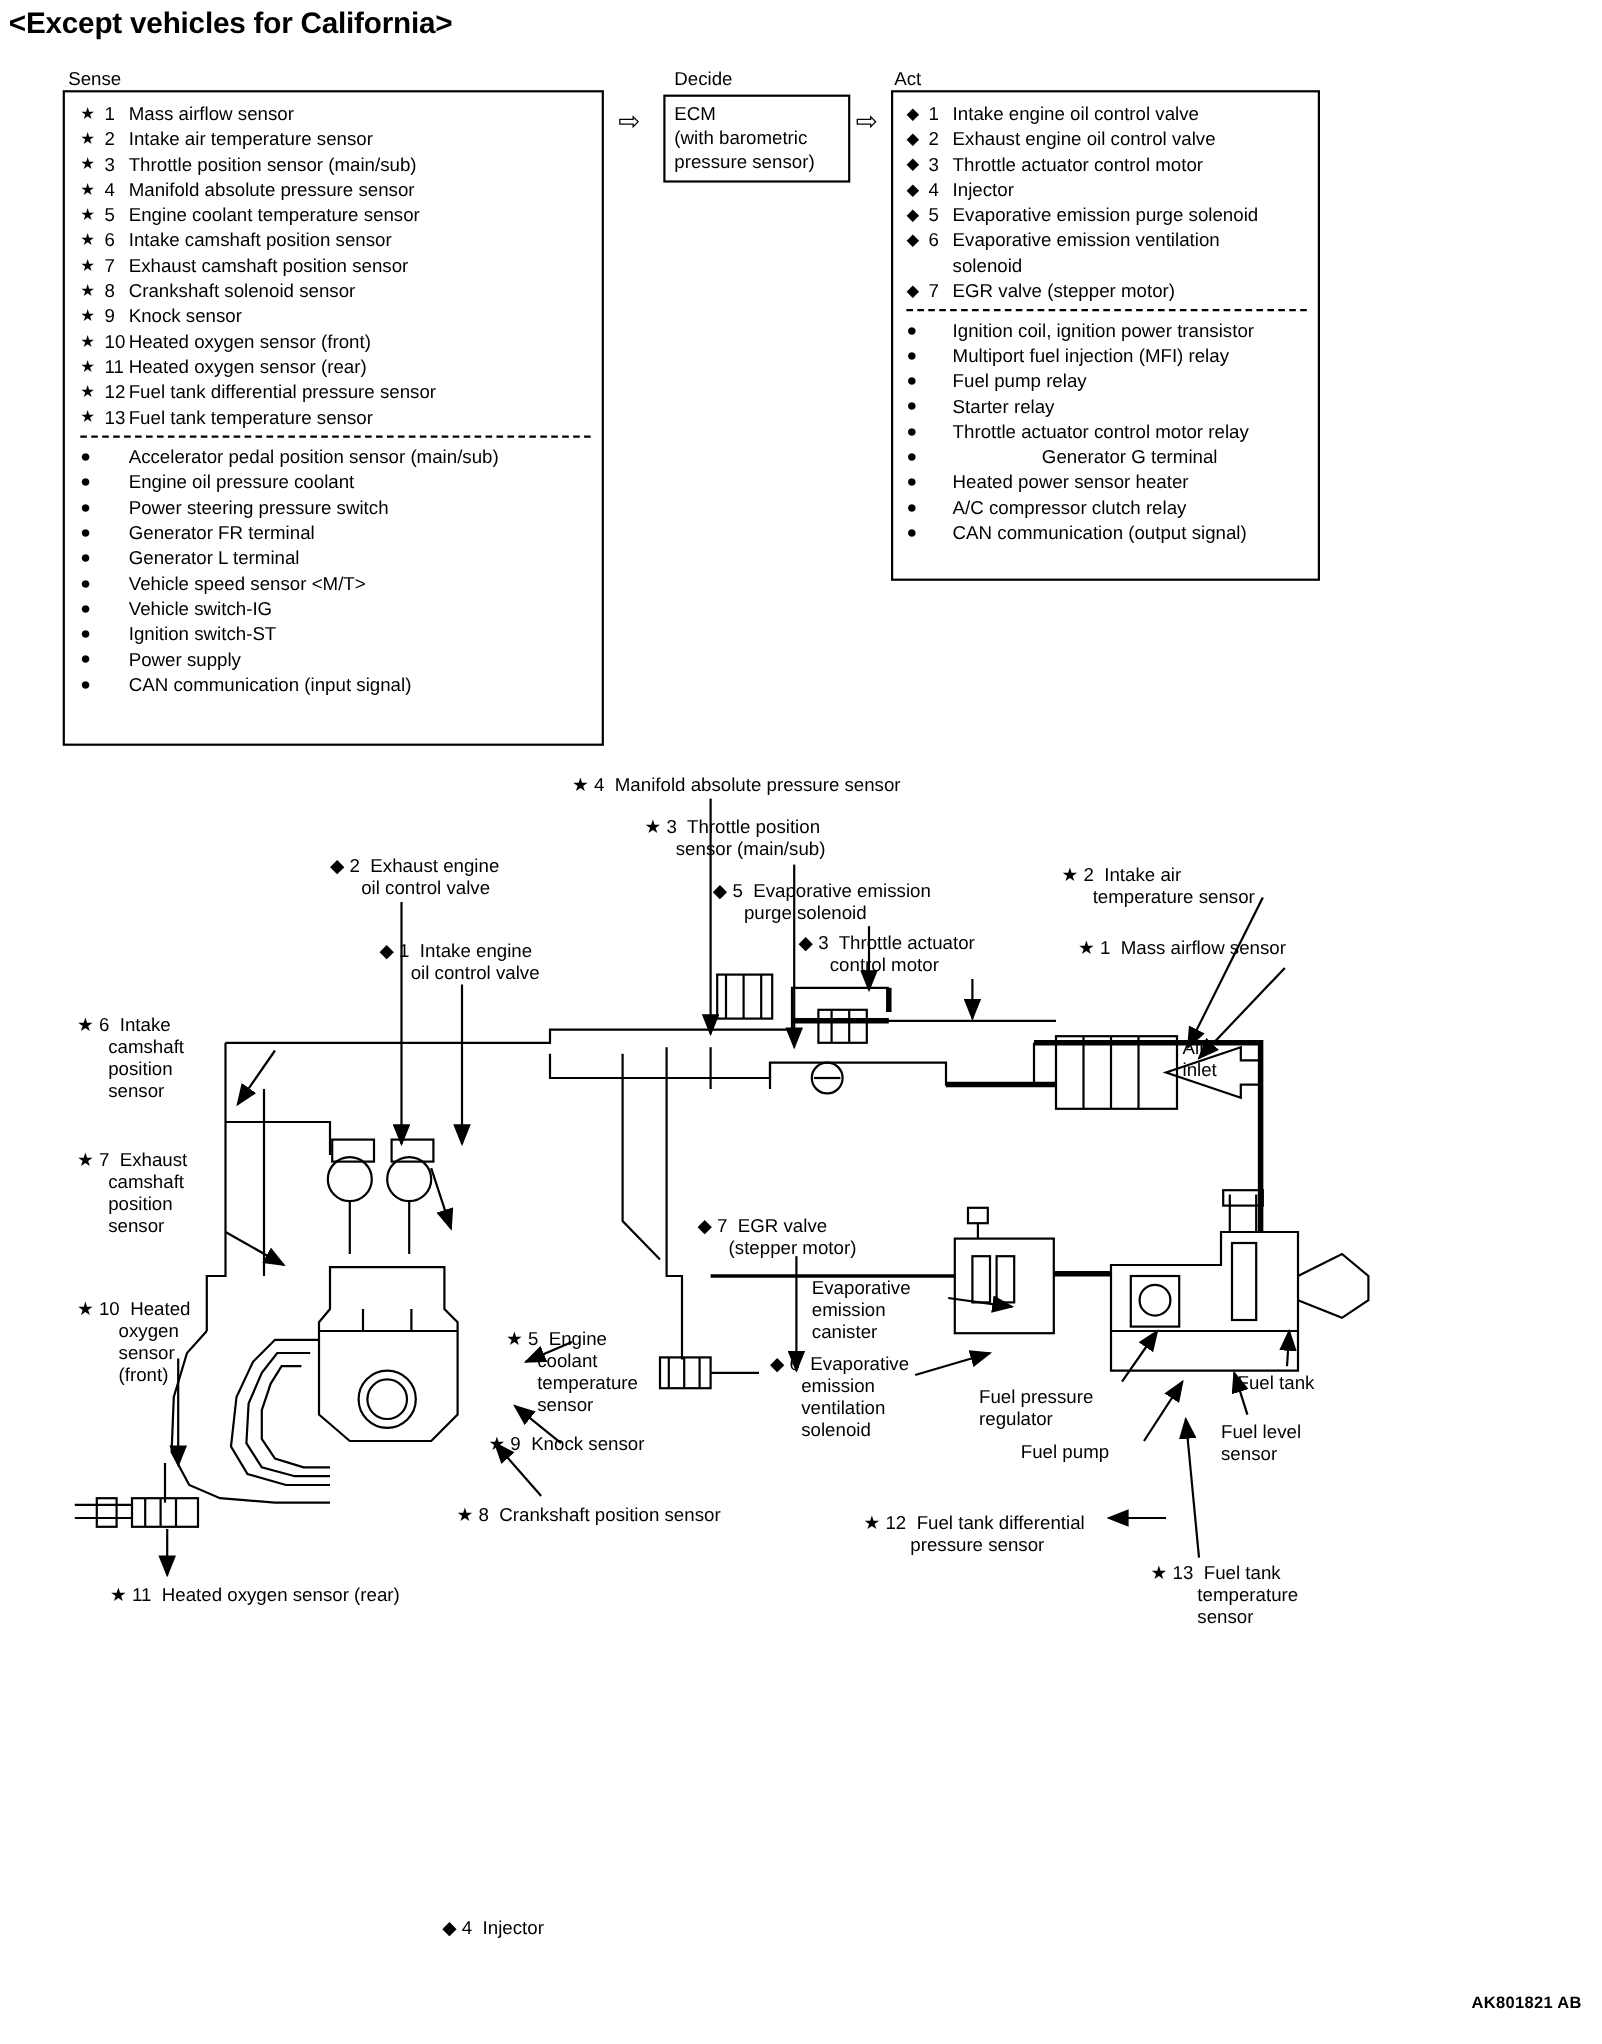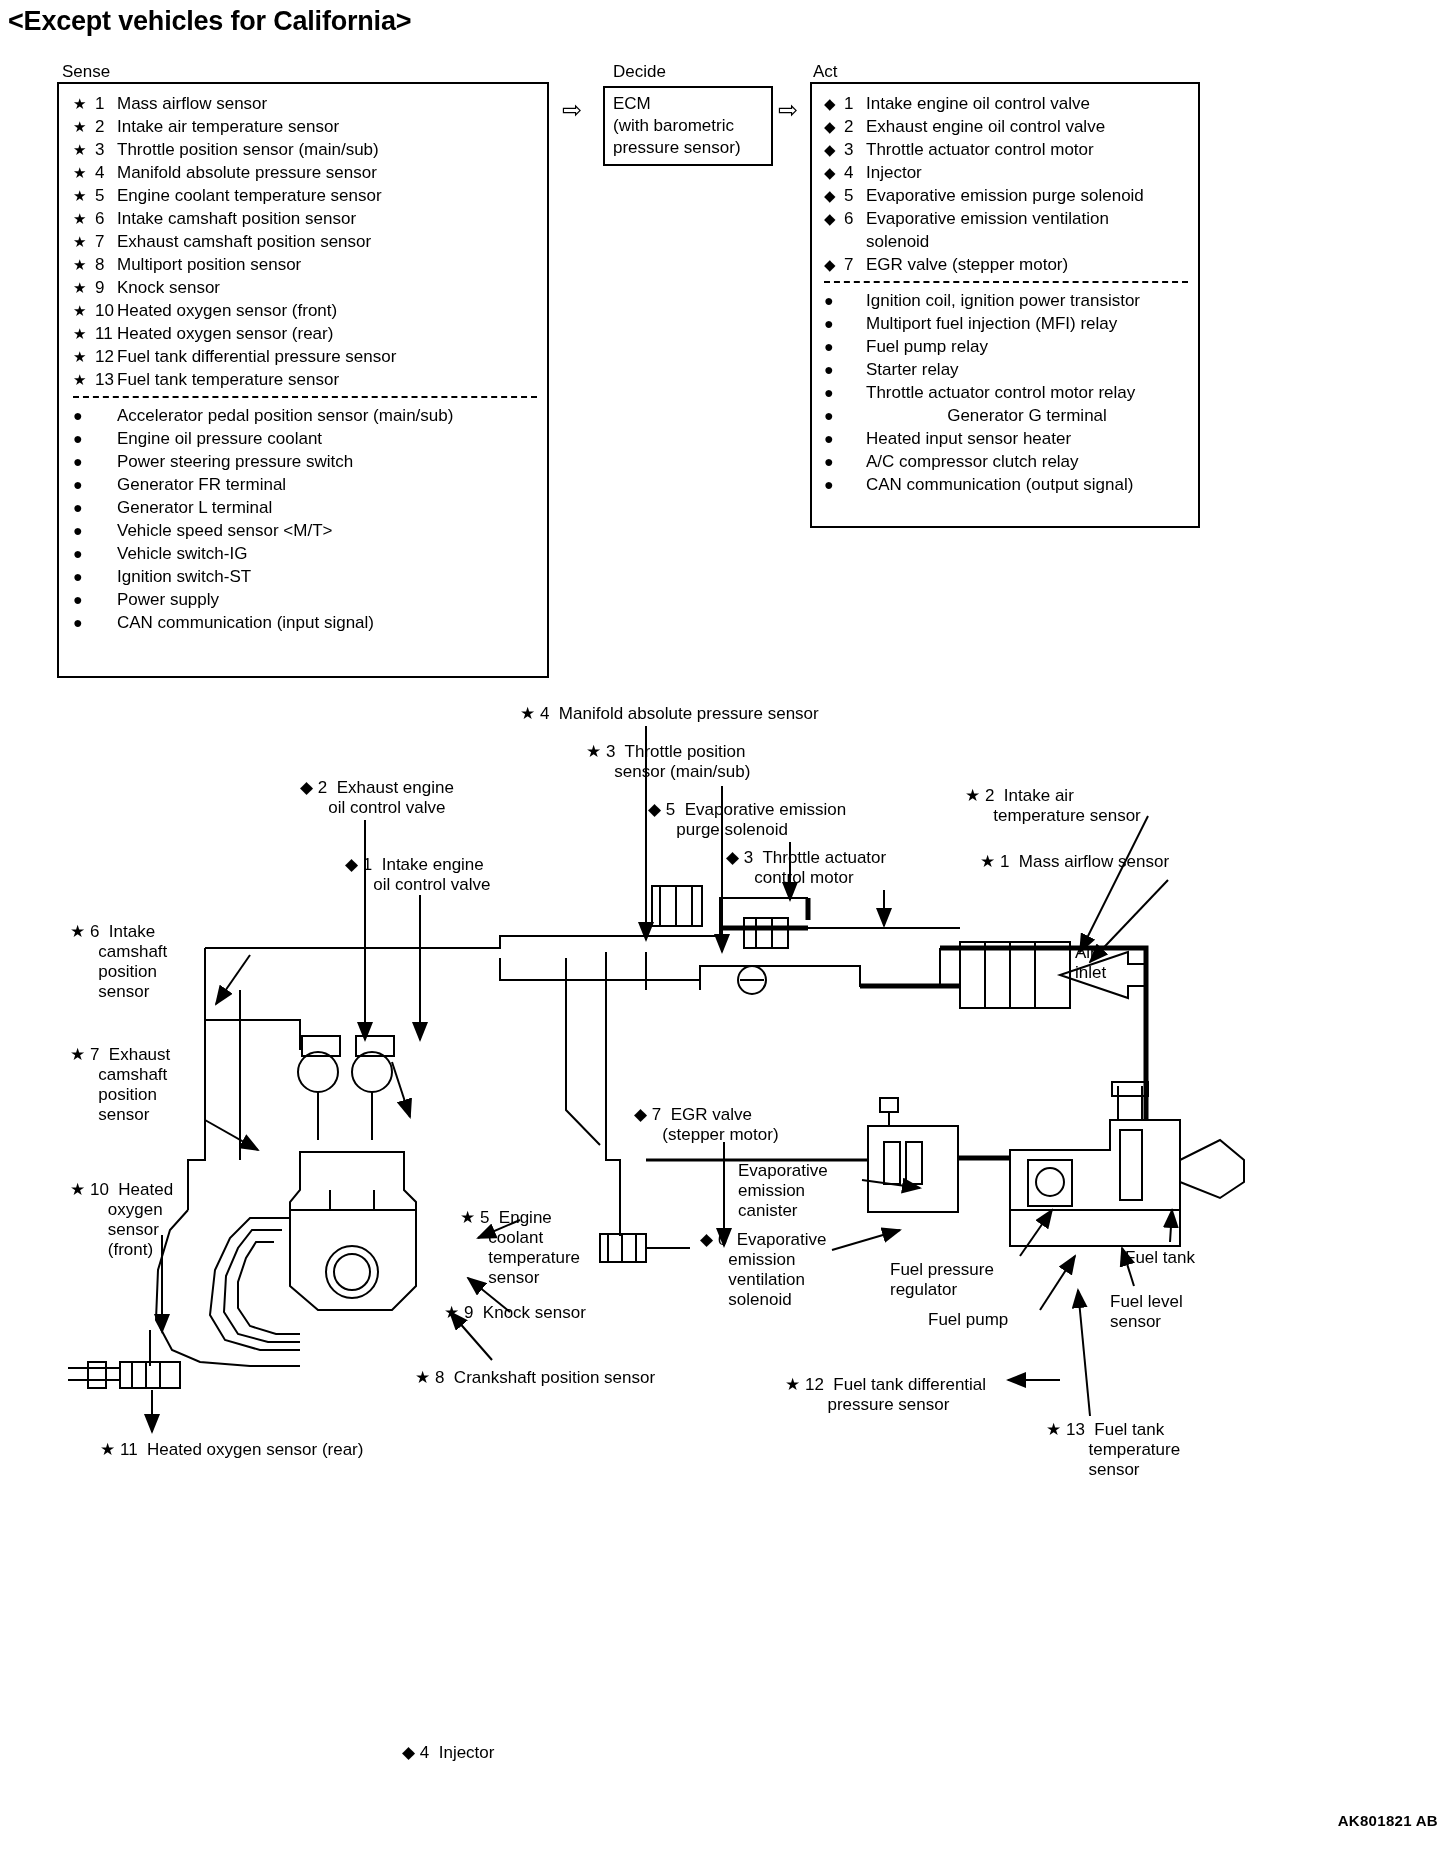--- a/index.html
+++ b/index.html
@@ -166,21 +166,21 @@
         <span class="txt" style="white-space: pre-line;">Intake camshaft position sensor</span>
       </div>
       <div class="row">
         <span class="mark">★</span>
         <span class="num">7</span>
         <span class="txt" style="white-space: pre-line;">Exhaust camshaft position sensor</span>
       </div>
       <div class="row">
         <span class="mark">★</span>
         <span class="num">8</span>
-        <span class="txt" style="white-space: pre-line;">Multiport position sensor</span>
+        <span class="txt" style="white-space: pre-line;">Crankshaft solenoid sensor</span>
       </div>
       <div class="row">
         <span class="mark">★</span>
         <span class="num">9</span>
         <span class="txt" style="white-space: pre-line;">Knock sensor</span>
       </div>
       <div class="row">
         <span class="mark">★</span>
         <span class="num">10</span>
         <span class="txt" style="white-space: pre-line;">Heated oxygen sensor (front)</span>
@@ -329,21 +329,21 @@
         <span class="txt" style="white-space: pre-line;">Throttle actuator control motor relay</span>
       </div>
       <div class="row bullet-row">
         <span class="mark">●</span>
         <span class="num"></span>
         <span class="txt" style="white-space: pre-line; text-align: center;">Generator G terminal</span>
       </div>
       <div class="row bullet-row">
         <span class="mark">●</span>
         <span class="num"></span>
-        <span class="txt" style="white-space: pre-line;">Heated input sensor heater</span>
+        <span class="txt" style="white-space: pre-line;">Heated power sensor heater</span>
       </div>
       <div class="row bullet-row">
         <span class="mark">●</span>
         <span class="num"></span>
         <span class="txt" style="white-space: pre-line;">A/C compressor clutch relay</span>
       </div>
       <div class="row bullet-row">
         <span class="mark">●</span>
         <span class="num"></span>
         <span class="txt" style="white-space: pre-line;">CAN communication (output signal)</span>

